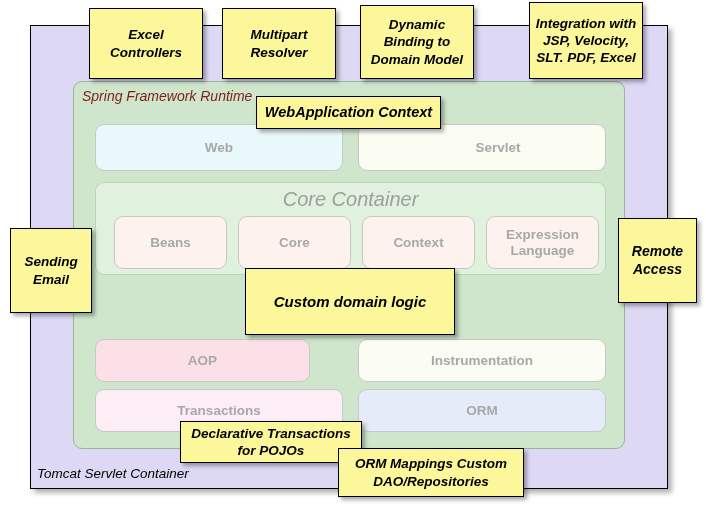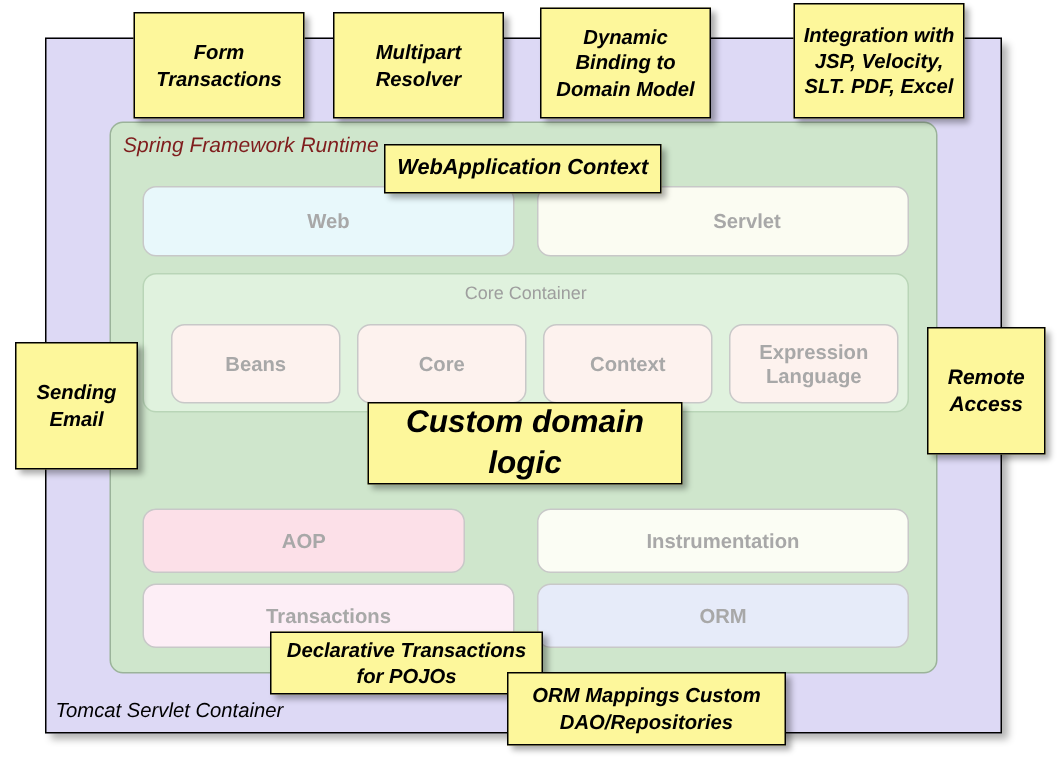--- a/index.html
+++ b/index.html
@@ -97,21 +97,22 @@
     border: 1.2px solid #b9d5b7;
     border-radius: 9px;
     box-sizing: border-box;
   }
   .core-container-label {
     position: absolute;
     left: 95px;
     top: 188px;
     width: 511px;
     text-align: center;
-    font-size: 12px;
+    font-size: 20px;
+    font-style: italic;
     color: #9e9e9e;
   }
 
   .mod-beans      { left: 114px; top: 216px; width: 113px; height: 53px; background: #fdf2ee; }
   .mod-core       { left: 238px; top: 216px; width: 113px; height: 53px; background: #fdf2ee; }
   .mod-context    { left: 362px; top: 216px; width: 113px; height: 53px; background: #fdf2ee; }
   .mod-el         { left: 486px; top: 216px; width: 113px; height: 53px; background: #fdf2ee; }
 
   .mod-aop        { left: 95px;  top: 339px; width: 215px; height: 43px; background: #fce0e8; }
   .mod-instr      { left: 358px; top: 339px; width: 248px; height: 43px; background: #fbfdf4; }
@@ -136,21 +137,21 @@
     padding: 2px 5px;
   }
 
   .note-form-controllers { left: 89px;  top: 8px;   width: 114px; height: 71px;  font-size: 13.5px; }
   .note-multipart        { left: 222px; top: 8px;   width: 114px; height: 71px;  font-size: 13.5px; }
   .note-dynamic-binding  { left: 360px; top: 5px;   width: 114px; height: 74px;  font-size: 13.5px; }
   .note-integration      { left: 497px; top: 2px;   width: 114px; height: 77px;  font-size: 13.5px; margin-left: 32px; }
   .note-webapp-context   { left: 256px; top: 96px;  width: 185px; height: 33px;  font-size: 14.5px; }
   .note-sending-email    { left: 10px;  top: 228px; width: 82px;  height: 85px;  font-size: 13.5px; }
   .note-remote-access    { left: 618px; top: 218px; width: 79px;  height: 85px;  font-size: 14px; }
-  .note-custom-domain    { left: 245px; top: 268px; width: 210px; height: 55px;  font-size: 21px; }
+  .note-custom-domain    { left: 245px; top: 268px; width: 210px; height: 67px;  font-size: 15px; }
   .note-declarative-tx   { left: 180px; top: 421px; width: 182px; height: 42px;  font-size: 13.5px; }
   .note-orm-mappings     { left: 338px; top: 448px; width: 186px; height: 49px;  font-size: 13.5px; }
 </style>
 </head>
 <body>
 
 <div id="canvas">
 
   <div class="tomcat-container"></div>
 
@@ -169,21 +170,21 @@
   <div class="module mod-el">Expression Language</div>
 
   <div class="module mod-aop">AOP</div>
   <div class="module mod-instr">Instrumentation</div>
 
   <div class="module mod-trans">Transactions</div>
   <div class="module mod-orm">ORM</div>
 
   <div class="tomcat-label">Tomcat Servlet Container</div>
 
-  <div class="note note-form-controllers">Form Transactions</div>
+  <div class="note note-form-controllers">Excel Controllers</div>
   <div class="note note-multipart">Multipart Resolver</div>
   <div class="note note-dynamic-binding">Dynamic Binding to Domain Model</div>
   <div class="note note-integration">Integration with JSP, Velocity, SLT. PDF, Excel</div>
   <div class="note note-webapp-context">WebApplication Context</div>
   <div class="note note-sending-email">Sending Email</div>
   <div class="note note-remote-access">Remote Access</div>
   <div class="note note-custom-domain">Custom domain logic</div>
   <div class="note note-declarative-tx">Declarative Transactions for POJOs</div>
   <div class="note note-orm-mappings">ORM Mappings Custom DAO/Repositories</div>
 

